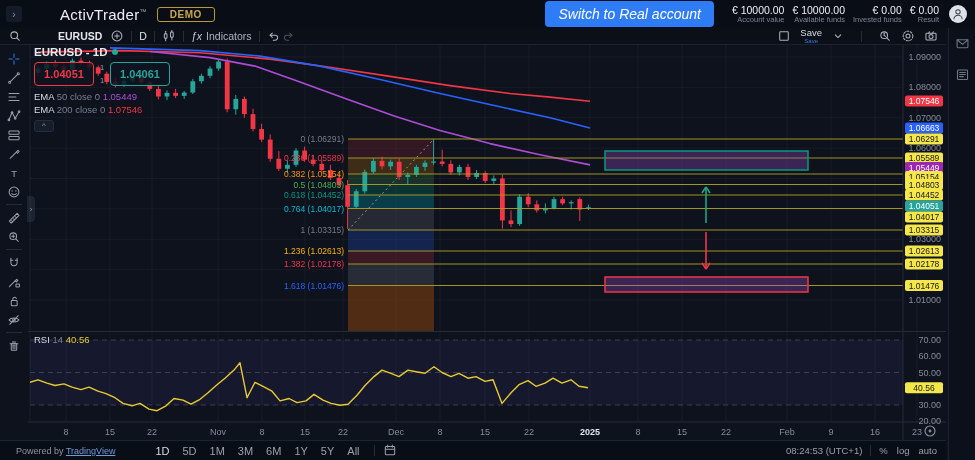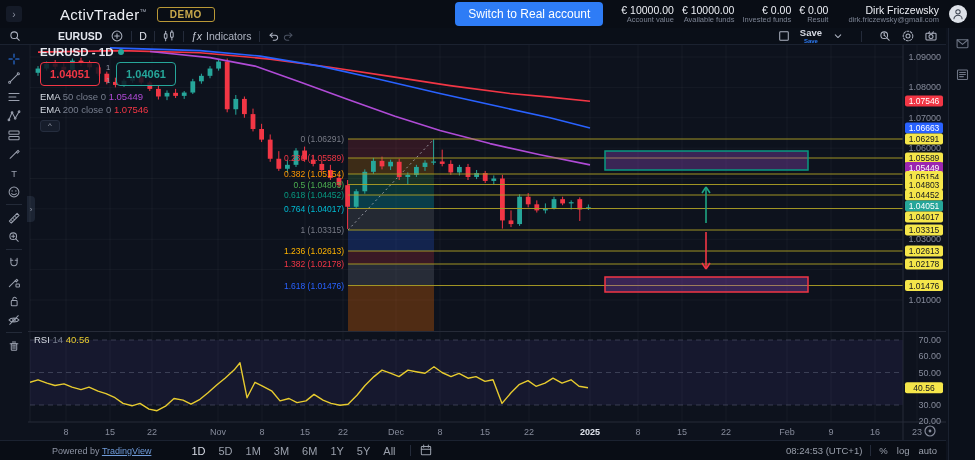--- a/index.html
+++ b/index.html
@@ -4,50 +4,50 @@
 <style>
   html,body{margin:0;padding:0;background:#05070c;}
   *{box-sizing:border-box;font-family:"Liberation Sans",sans-serif;}
   #app{position:relative;width:975px;height:460px;background:#0d121d;overflow:hidden;color:#d1d4dc;}
   
   #header{position:absolute;left:0;top:0;width:975px;height:28px;background:#090d15;display:flex;align-items:center;padding:0 6px;gap:10px;}
   .chev-btn{width:16px;height:16px;background:#151b28;border-radius:3px;color:#8a90a0;font-size:10px;display:flex;align-items:center;justify-content:center;cursor:pointer;}
   #logo{margin-left:28px;font-size:15px;color:#eceef4;letter-spacing:.3px;white-space:nowrap;}
   #logo sup{font-size:7px;color:#9aa0ae;}
   #demo-badge{border:1px solid #b99836;color:#c9a94c;font-size:10px;font-weight:bold;border-radius:3px;padding:1px 12px;letter-spacing:.5px;}
-  #switch-btn{margin-left:auto;background:#2e7cf6;color:#fff;font-size:12px;border:none;border-radius:4px;padding:5px 13px;cursor:pointer;white-space:nowrap;}
+  #switch-btn{margin-left:auto;background:#2e7cf6;color:#fff;font-size:14px;border:none;border-radius:4px;padding:5px 13px;cursor:pointer;white-space:nowrap;font-style:italic;}
   .stat{text-align:right;line-height:1.15;margin-left:8px;}
   .stat .v{font-size:10.5px;color:#eceef4;}
   .stat .l{font-size:7.5px;color:#7c8393;}
   #user-block{text-align:right;line-height:1.15;margin-left:10px;}
   #user-block .n{font-size:10.5px;color:#eceef4;}
   #user-block .e{font-size:7.5px;color:#7c8393;}
   #avatar{width:18px;height:18px;border-radius:50%;background:#dde1e8;display:flex;align-items:center;justify-content:center;margin-right:2px;}
   
   #ctoolbar{position:absolute;left:0;top:28px;width:946px;height:17px;background:#0a0f18;border-bottom:1px solid #1b2230;display:flex;align-items:center;padding:0 8px;font-size:10.5px;color:#aeb4c2;}
   .tb-div{width:1px;height:11px;background:#242b3a;margin:0 7px;}
   .tb-item{display:flex;align-items:center;gap:4px;cursor:pointer;}
   .tb-item svg{display:block;}
   #save-stack{display:flex;flex-direction:column;align-items:center;line-height:1;cursor:pointer;}
   #save-stack .s1{font-size:9.5px;color:#d6dae3;}
   #save-stack .s2{font-size:6px;color:#2e7cf6;}
-  #ctoolbar .right{margin-left:auto;display:flex;align-items:center;gap:9px;font-weight:bold;}
+  #ctoolbar .right{margin-left:auto;display:flex;align-items:center;gap:9px;}
   
   #drawbar{position:absolute;left:0;top:45px;width:28px;height:395px;display:flex;flex-direction:column;align-items:center;padding-top:4px;}
   .tool{width:22px;height:19px;display:flex;align-items:center;justify-content:center;color:#9aa0ae;cursor:pointer;}
   .tool.active{color:#2d7ff9;}
   .tool-sep{width:16px;height:1px;background:#232a38;margin:3px 0;}
   #panel-tab{position:absolute;left:27px;top:196px;width:8px;height:26px;background:#1c2433;border-radius:0 4px 4px 0;color:#8a90a0;font-size:8px;display:flex;align-items:center;justify-content:center;cursor:pointer;}
   
   #sidebar{position:absolute;left:948px;top:28px;width:27px;height:432px;background:#0b101a;border-left:1px solid #1b2230;display:flex;flex-direction:column;align-items:center;padding-top:8px;gap:12px;}
   .side-ic{color:#6e7585;cursor:pointer;}
   
   #chart-wrap{position:absolute;left:28px;top:45px;width:918px;height:395px;}
   #chart-svg{position:absolute;left:0;top:0;}
-  #legend{position:absolute;left:12px;top:1px;font-size:10px;}
+  #legend{position:absolute;left:6px;top:1px;font-size:10px;}
   #legend-row1{display:flex;align-items:center;gap:5px;white-space:nowrap;}
   #legend-title{font-size:11.5px;color:#e6e9f0;font-weight:bold;cursor:pointer;}
   .dot{width:6px;height:6px;border-radius:50%;background:#26a69a;display:inline-block;}
   .ohlc span{font-size:9.5px;}
   .ohlc .k{color:#8a90a0;}
   .ohlc .up{color:#2fbf9d;}
   #quote-widget{display:flex;align-items:stretch;margin-top:4px;cursor:pointer;}
   .qbox{width:60px;height:24px;border:1px solid;border-radius:4px;background:rgba(14,20,32,.85);display:flex;align-items:center;justify-content:center;font-size:11px;font-weight:bold;}
   .qbox.sell{border-color:#f23645;color:#f23645;}
   .qbox.buy{border-color:#26a69a;color:#26a69a;}
@@ -56,21 +56,21 @@
   .ema-row{font-size:9.5px;cursor:default;}
   .ema-row .nm{color:#d6dae3;}
   .ema-row .pr{color:#787f8f;}
   #collapse-btn{margin-top:4px;width:20px;height:12px;background:#161d2b;border:1px solid #252d3e;border-radius:3px;color:#9aa0ae;font-size:8px;line-height:10px;text-align:center;cursor:pointer;}
   #rsi-legend{position:absolute;left:6px;top:289px;font-size:9.5px;white-space:nowrap;}
   #rsi-legend .nm{color:#d6dae3;}
   #rsi-legend .pr{color:#787f8f;}
   #rsi-legend .val{color:#e7cb2f;}
   
   #bottombar{position:absolute;left:0;top:440px;width:946px;height:20px;background:#090d15;border-top:1px solid #1b2230;display:flex;align-items:center;font-size:9px;color:#8d93a3;}
-  #powered{margin-left:52px;white-space:nowrap;}
+  #powered{margin-left:16px;white-space:nowrap;}
   #powered a{color:#6f9bd8;text-decoration:underline;cursor:pointer;}
   #ranges{display:flex;margin-left:34px;gap:1px;}
   .range-btn{padding:2px 6px;font-size:11px;color:#9aa0ac;cursor:pointer;border-radius:2px;}
   .range-btn.active{color:#d8dce6;}
   #bottombar .bdiv{width:1px;height:11px;background:#242b3a;margin:0 8px;}
   #clock{margin-left:auto;font-size:9.5px;color:#9aa0ac;}
   .ax-btn{color:#9aa0ac;font-size:9.5px;cursor:pointer;margin-right:9px;}
   #cal-ic{cursor:pointer;color:#9aa0ac;}
   svg text{font-family:"Liberation Sans",sans-serif;}
 </style>
@@ -95,24 +95,20 @@
         </div>
         <div class="stat">
           <div class="v">€ 0.00</div>
           <div class="l">Invested funds</div>
         </div>
         <div class="stat">
           <div class="v">€ 0.00</div>
           <div class="l">Result</div>
         </div>
       </div>
-    <div id="user-block">
-      <div class="n">Dirk Friczewsky</div>
-      <div class="e">dirk.friczewsky@gmail.com</div>
-    </div>
     <div id="avatar">
         <svg width="14" height="14" viewBox="0 0 18 18" fill="none" stroke="#3c4350" stroke-width="1.3" stroke-linecap="round" stroke-linejoin="round">
           <circle cx="9" cy="6.2" r="2.8"></circle>
           <path d="M3.8,15 a5.2,4.3 0 0 1 10.4,0"></path>
         </svg>
       </div>
   </div>
 
   <div id="ctoolbar">
     <div class="tb-item">

